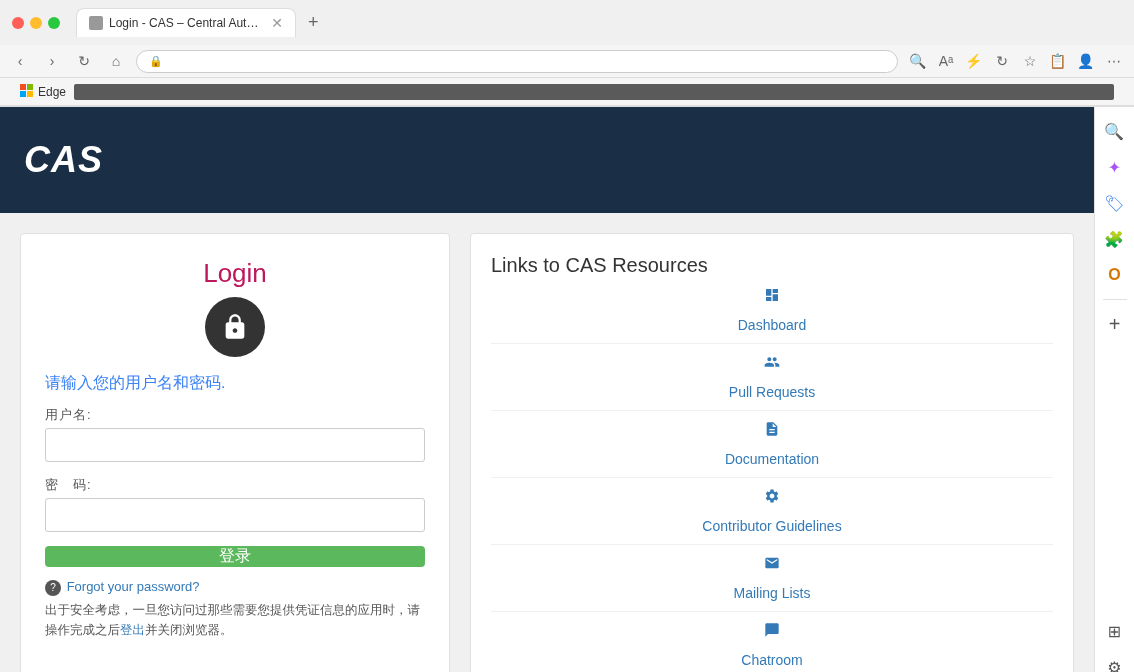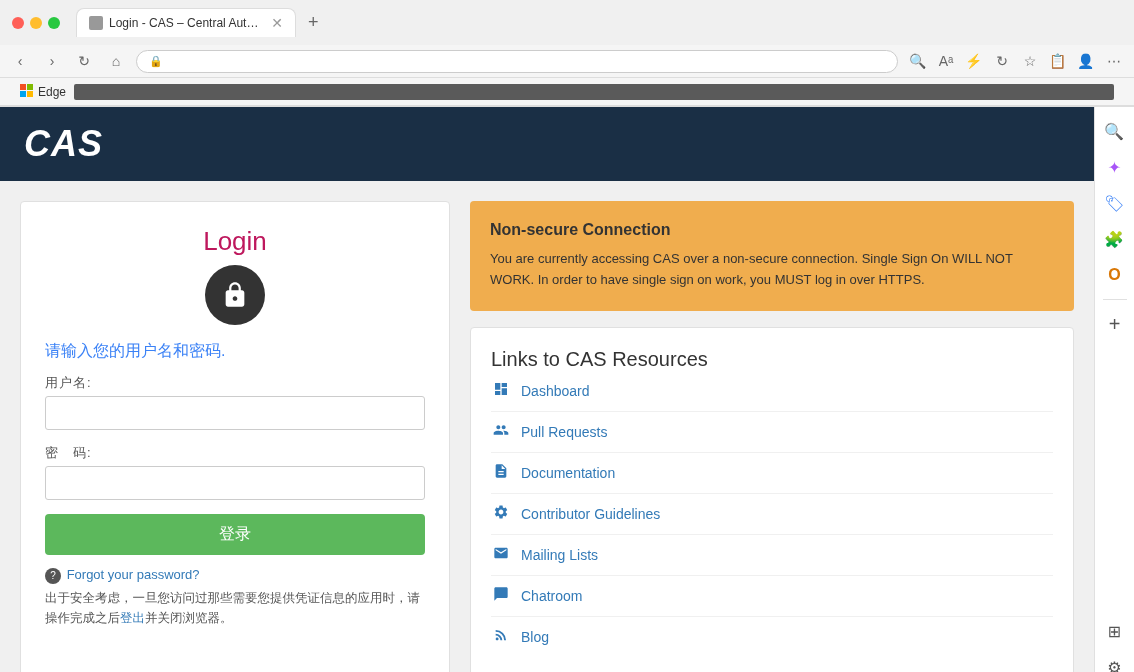--- a/index.html
+++ b/index.html
@@ -30,52 +30,52 @@
     
     .bookmarks-bar { display: flex; align-items: center; padding: 2px 20px; background: #f5f5f5; border-bottom: 1px solid #ddd; font-size: 12px; color: #333; gap: 8px; height: 28px; }
 
     
     .main-layout { display: flex; height: calc(672px - 88px); }
 
     
     .page-content { flex: 1; overflow-y: auto; background: #f0f0f0; }
 
     
-    .cas-header { background: #1a2f45; padding: 16px 24px; }
+    .cas-header { background: #1a2f45; padding: 32px 24px; }
     .cas-logo { color: white; font-size: 36px; font-weight: bold; font-style: italic; letter-spacing: 1px; }
 
     
     .cas-body { padding: 20px; display: flex; gap: 20px; }
 
     
     .login-panel { background: #fff; border: 1px solid #e0e0e0; border-radius: 4px; padding: 24px; width: 430px; flex-shrink: 0; }
     .login-title { text-align: center; font-size: 26px; font-weight: 400; color: #be185d; margin-bottom: 8px; }
     .lock-icon-container { display: flex; justify-content: center; margin-bottom: 16px; }
     .lock-circle { width: 60px; height: 60px; background: #333; border-radius: 50%; display: flex; align-items: center; justify-content: center; }
     .form-instruction { font-size: 16px; color: #3b82f6; margin-bottom: 12px; font-weight: 400; }
     .form-label { font-size: 13px; color: #555; margin-bottom: 4px; display: block; letter-spacing: 1px; }
     .form-input { width: 100%; padding: 8px 10px; border: 1px solid #ccc; border-radius: 3px; font-size: 14px; margin-bottom: 14px; outline: none; }
-    .login-btn { width: 100%; padding: 10px; background: #5cb85c; border: none; border-radius: 4px; color: white; font-size: 16px; cursor: pointer; margin-bottom: 12px; }
+    .login-btn { width: 100%; padding: 0; background: #5cb85c; border: none; border-radius: 4px; color: white; font-size: 16px; cursor: pointer; margin-bottom: 12px; }
     .forgot-link { font-size: 13px; color: #555; margin-bottom: 4px; }
     .forgot-link a { color: #337ab7; text-decoration: none; }
     .security-notice { font-size: 12.5px; color: #555; line-height: 1.6; }
     .security-notice a { color: #337ab7; text-decoration: none; }
 
     
     .right-panel { flex: 1; display: flex; flex-direction: column; gap: 16px; }
 
     
     .warning-box { background: #f0ad4e; border-radius: 4px; padding: 20px; }
     .warning-title { font-size: 16px; font-weight: bold; color: #333; margin-bottom: 10px; }
     .warning-text { font-size: 13px; color: #333; line-height: 1.6; }
 
     
     .resources-box { background: #fff; border: 1px solid #e0e0e0; border-radius: 4px; padding: 20px; }
     .resources-title { font-size: 20px; font-weight: 400; color: #333; margin-bottom: 0; }
-    .resource-item { display: flex; align-items: center; gap: 10px; padding: 10px 0; border-bottom: 1px solid #f0f0f0; color: #337ab7; font-size: 14px; cursor: pointer; text-decoration: none; }
+    .resource-item { display: flex; align-items: center; gap: 10px; padding: 10px 0; border-bottom: 1px solid #f0f0f0; color: #337ab7; font-size: 14px; cursor: pointer; text-decoration: none; flex-direction: column; }
     .resource-item:last-child { border-bottom: none; }
     .resource-icon { font-size: 16px; color: #337ab7; width: 20px; text-align: center; }
 
     
     .sidebar { width: 40px; background: #fff; border-left: 1px solid #e0e0e0; display: flex; flex-direction: column; align-items: center; padding: 8px 0; gap: 4px; }
     .sidebar-icon { width: 32px; height: 32px; display: flex; align-items: center; justify-content: center; border-radius: 4px; cursor: pointer; color: #555; font-size: 16px; }
     .sidebar-divider { width: 24px; height: 1px; background: #e0e0e0; margin: 4px 0; }
 
     
     .help-icon { display: inline-flex; width: 16px; height: 16px; background: #555; border-radius: 50%; color: white; font-size: 10px; align-items: center; justify-content: center; margin-right: 2px; }
@@ -170,24 +170,20 @@
           <a href="#">Forgot your password?</a>
         </div>
 
         <div class="security-notice">
           <span>出于安全考虑，一旦您访问过那些需要您提供凭证信息的应用时，请操作完成之后</span><a href="#">登出</a><span>并关闭浏览器。</span>
         </div>
       </div>
 
       <div class="right-panel">
 
-        <div class="warning-box">
-          <div class="warning-title">Non-secure Connection</div>
-          <div class="warning-text">You are currently accessing CAS over a non-secure connection. Single Sign On WILL NOT WORK. In order to have single sign on work, you MUST log in over HTTPS.</div>
-        </div>
 
         <div class="resources-box">
           <div class="resources-title">Links to CAS Resources</div>
           <div id="resources-list">
               <a href="#" class="resource-item">
                 <span class="resource-icon"><svg width="16" height="16" viewBox="0 0 24 24" fill="#337ab7">
                     <path d="M3 13h8V3H3v10zm0 8h8v-6H3v6zm10 0h8V11h-8v10zm0-18v6h8V3h-8z"></path>
                   </svg></span>
                 <span>Dashboard</span>
               </a>

